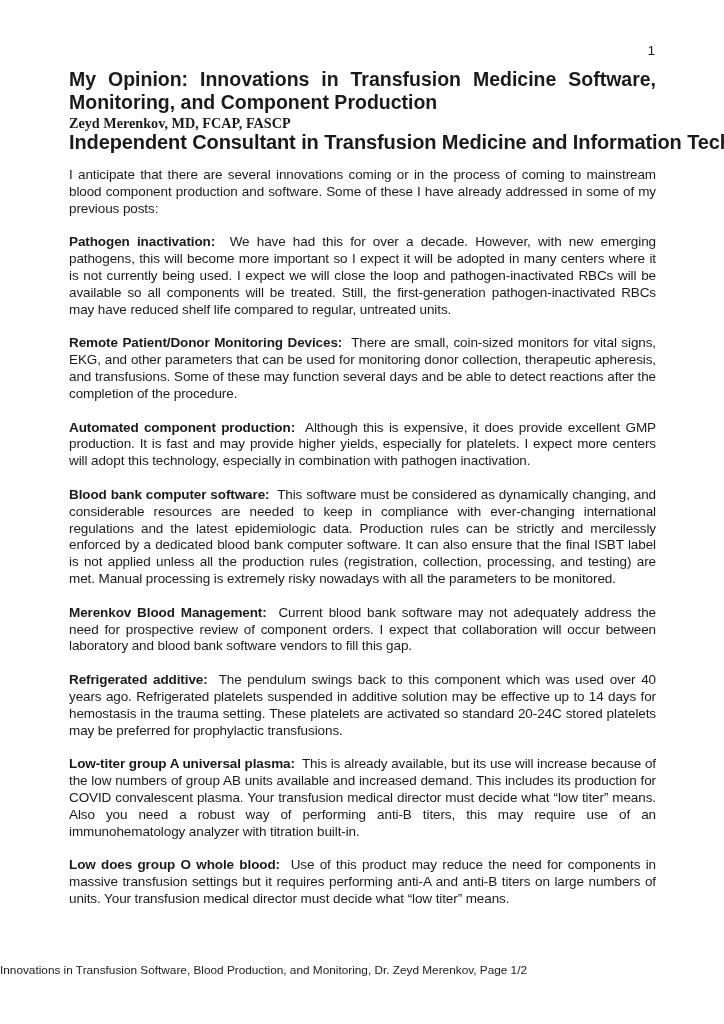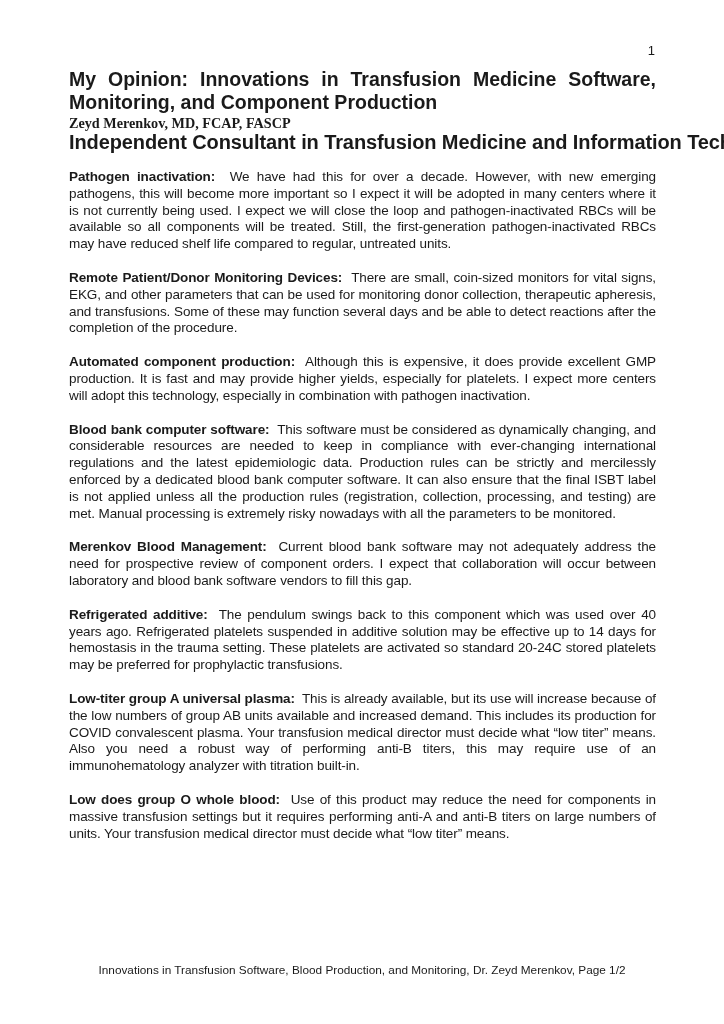--- a/index.html
+++ b/index.html
@@ -6,32 +6,33 @@
   body { width: 724px; height: 1024px; position: relative; overflow: hidden;
          font-family: "Liberation Sans", sans-serif; color: #1a1a1a; }
   .page-number { position: absolute; top: 43px; right: 69px; font-size: 13px; }
   .content { position: absolute; left: 69px; top: 68px; width: 587px; }
   .title { font-weight: bold; font-size: 19.5px; line-height: 23px; margin: 0; text-align: justify; text-align-last: left; }
   .author { font-weight: bold; font-size: 14.2px; line-height: 19px; margin: 0; font-family: Liberation Serif, serif; }
   .affil { font-weight: bold; font-size: 20px; line-height: 19px; margin: 0; white-space: nowrap; letter-spacing: -0.1px; }
   .para { font-size: 13.5px; line-height: 16.8px; margin: 17px 0 0 0; text-align: justify; letter-spacing: -0.1px; }
   .para.first { margin-top: 15px; }
   .para b { font-weight: bold; }
-  .footer { position: absolute; top: 963px; left: 0; width: 724px; text-align: center; font-size: 11.8px; }
+  .footer { position: absolute; top: 963px; left: 0; width: 724px; font-size: 11.8px; }
 </style>
 </head>
 <body>
 
 <div class="page-number">1</div>
 
 <div class="content">
   <h1 class="title">My Opinion:  Innovations in Transfusion Medicine Software, Monitoring, and Component Production</h1>
   <p class="author">Zeyd Merenkov, MD, FCAP, FASCP</p>
   <p class="affil">Independent Consultant in Transfusion Medicine and Information Technology</p>
 
+  <p class="para first">I anticipate that there are several innovations coming or in the process of coming to mainstream blood component production and software.  Some of these I have already addressed in some of my previous posts:</p>
 
   <p class="para"><b>Pathogen inactivation:</b>&nbsp; <span>We have had this for over a decade.  However, with new emerging pathogens, this will become more important so I expect it will be adopted in many centers where it is not currently being used.  I expect we will close the loop and pathogen-inactivated RBCs will be available so all components will be treated.  Still, the first-generation pathogen-inactivated RBCs may have reduced shelf life compared to regular, untreated units.</span></p>
   <p class="para"><b>Remote Patient/Donor Monitoring Devices:</b>&nbsp; <span>There are small, coin-sized monitors for vital signs, EKG, and other parameters that can be used for monitoring donor collection, therapeutic apheresis, and transfusions.  Some of these may function several days and be able to detect reactions after the completion of the procedure.</span></p>
   <p class="para"><b>Automated component production:</b>&nbsp; <span>Although this is expensive, it does provide excellent GMP production.  It is fast and may provide higher yields, especially for platelets.  I expect more centers will adopt this technology, especially in combination with pathogen inactivation.</span></p>
   <p class="para"><b>Blood bank computer software:</b>&nbsp; <span>This software must be considered as dynamically changing, and considerable resources are needed to keep in compliance with ever-changing international regulations and the latest epidemiologic data.  Production rules can be strictly and mercilessly enforced by a dedicated blood bank computer software.  It can also ensure that the final ISBT label is not applied unless all the production rules (registration, collection, processing, and testing) are met.  Manual processing is extremely risky nowadays with all the parameters to be monitored.</span></p>
   <p class="para"><b>Merenkov Blood Management:</b>&nbsp; <span>Current blood bank software may not adequately address the need for prospective review of component orders.  I expect that collaboration will occur between laboratory and blood bank software vendors to fill this gap.</span></p>
   <p class="para"><b>Refrigerated additive:</b>&nbsp; <span>The pendulum swings back to this component which was used over 40 years ago.  Refrigerated platelets suspended in additive solution may be effective up to 14 days for hemostasis in the trauma setting.  These platelets are activated so standard 20-24C stored platelets may be preferred for prophylactic transfusions.</span></p>
   <p class="para"><b>Low-titer group A universal plasma:</b>&nbsp; <span>This is already available, but its use will increase because of the low numbers of group AB units available and increased demand.  This includes its production for COVID convalescent plasma.  Your transfusion medical director must decide what “low titer” means.  Also you need a robust way of performing anti-B titers, this may require use of an immunohematology analyzer with titration built-in.</span></p>
   <p class="para"><b>Low does group O whole blood:</b>&nbsp; <span>Use of this product may reduce the need for components in massive transfusion settings but it requires performing anti-A and anti-B titers on large numbers of units.  Your transfusion medical director must decide what “low titer” means.</span></p>
 </div>

